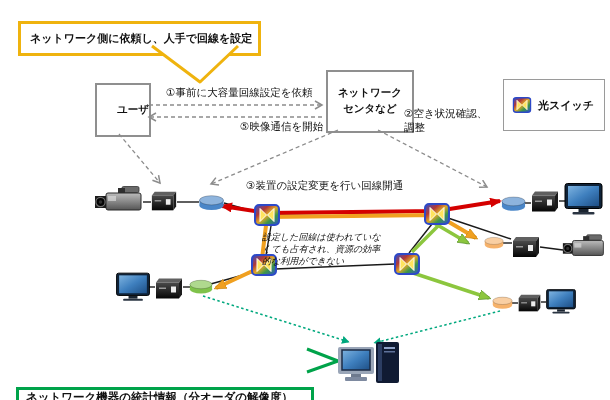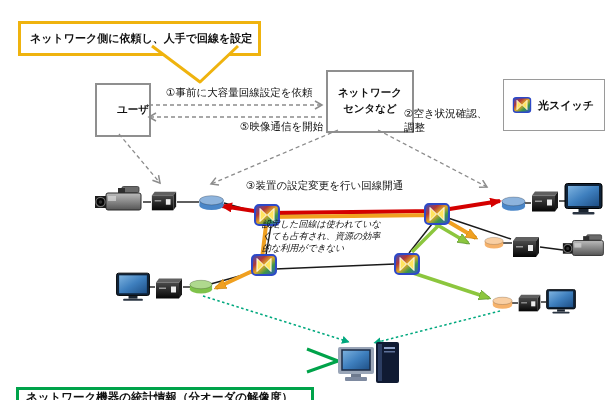--- a/index.html
+++ b/index.html
@@ -248,21 +248,21 @@
   <svg class="dev" style="left:336px;top:341px" width="70" height="46">
       <use href="#sym-pc" width="100%" height="100%"></use>
     </svg>
 
   <div class="lbl" style="left:166px;top:86px;font-size:10.5px">①事前に大容量回線設定を依頼</div>
   <div class="lbl" style="left:246px;top:179px;font-size:10.5px">③装置の設定変更を行い回線開通</div>
   <div class="lbl" style="left:404px;top:107px;font-size:10.5px">②空き状況確認、
 調整</div>
   <div class="lbl" style="left:240px;top:120px;font-size:10.5px">⑤映像通信を開始</div>
 
-  <div class="lbl" style="left:262px;top:218px;width:120px;font-size:9px;font-style:italic;line-height:1.35">設定した回線は使われていなくても占有され、資源の効率的な利用ができない</div>
+  <div class="lbl" style="left:262px;top:231px;width:120px;font-size:9px;font-style:italic;line-height:1.35">設定した回線は使われていなくても占有され、資源の効率的な利用ができない</div>
 
   <div class="legend">
     <div class="legrow">
       <svg width="20" height="16" viewBox="0 0 26 22">
           <use href="#sym-switch" width="26" height="22"></use>
         </svg>
       <span>光スイッチ</span>
     </div>
   </div>
 

